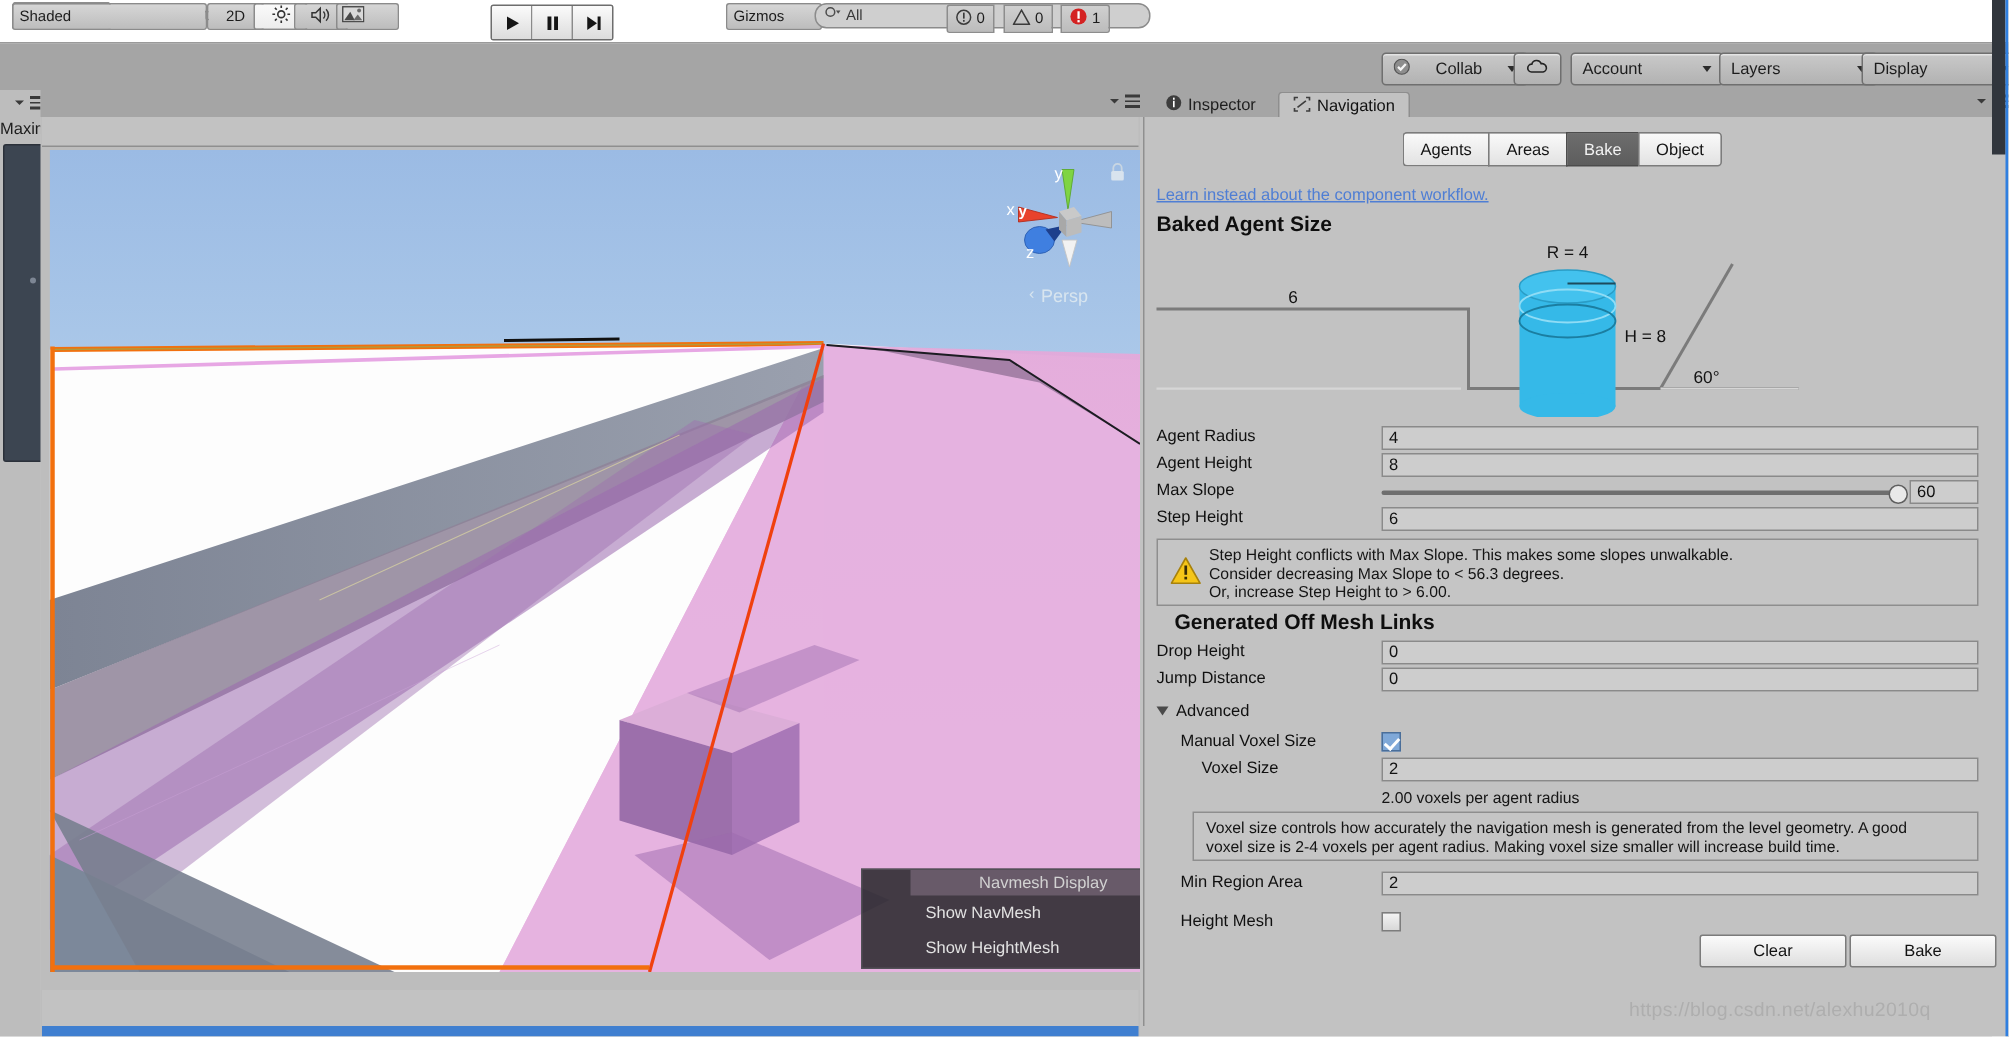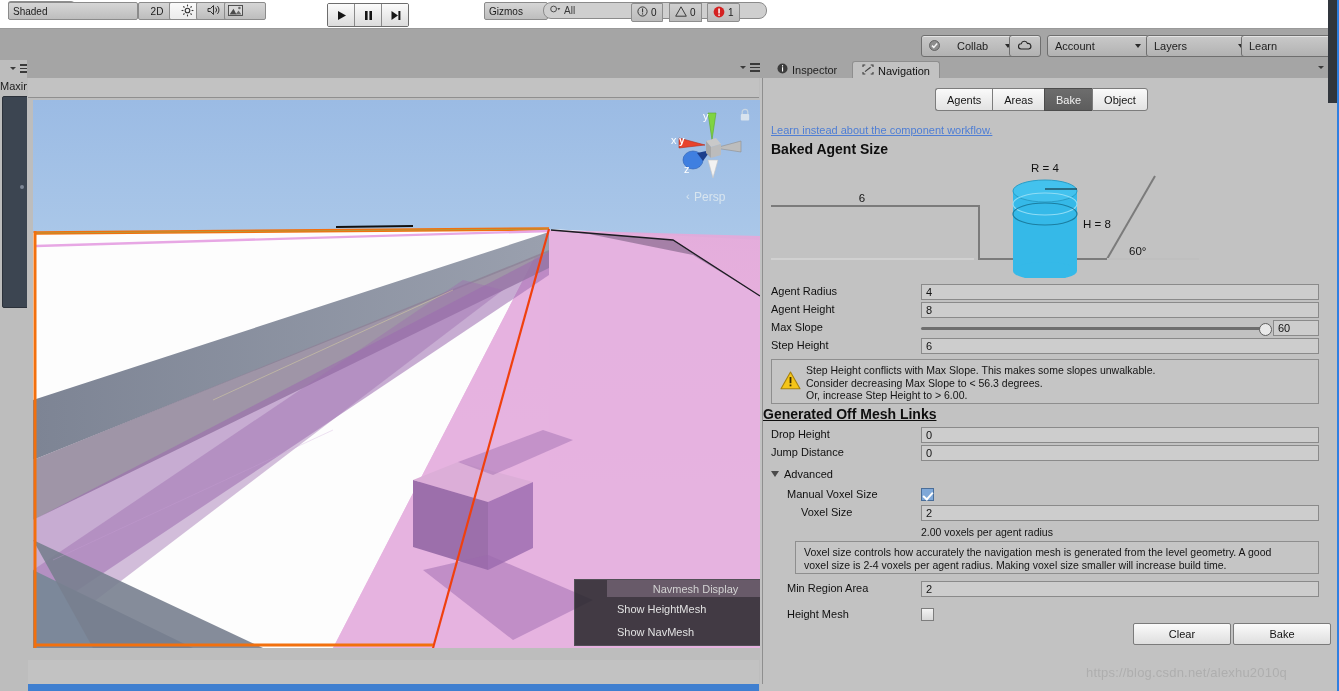--- a/index.html
+++ b/index.html
@@ -188,21 +188,21 @@
     <span>Account</span>
     <span class="caret"></span>
   </div>
 
   <div class="abs tb-btn" id="layers-btn">
     <span>Layers</span>
     <span class="caret"></span>
   </div>
 
   <div class="abs tb-btn" id="layout-btn">
-    <span>Learn</span>
+    <span>Display</span>
     <span class="caret"></span>
   </div>
 
   <div class="abs left-rail"></div>
   <div class="abs rail-menu menuico">
     <span class="hamb-caret"></span>
       <span class="hamb">
         <i></i>
         <i></i>
         <i></i>
@@ -400,30 +400,30 @@
   <div class="abs" style="left:739px;top:108px;">
     <svg width="12" height="14" viewBox="0 0 12 14">
         <path d="M3.2 6 V4.1 a2.8 2.8 0 0 1 5.6 0 V6" fill="none" stroke="#c9d6e2" stroke-width="1.2"></path>
         <rect x="1.8" y="6" width="8.4" height="6.4" rx="1" fill="#d8e3ee"></rect>
       </svg>
   </div>
 
   <div class="abs nmd">
     <div class="nmd-title">Navmesh Display</div>
     <div class="nmd-row">
-      <span>Show HeightMesh</span>
-      <span class="nmd-box"></span>
-    </div>
-    <div class="nmd-row">
       <span>Show NavMesh</span>
       <span class="nmd-box on">
         <svg width="10" height="9" viewBox="0 0 10 9">
             <path d="M1 4.6 L3.5 7.2 L9 1.2" stroke="#1c1c1c" stroke-width="1.6" fill="none"></path>
           </svg>
       </span>
+    </div>
+    <div class="nmd-row">
+      <span>Show HeightMesh</span>
+      <span class="nmd-box"></span>
     </div>
   </div>
 
   <div class="abs statusstrip"></div>
   <div class="abs counter" id="cnt-info">
     <span>
       <svg width="11" height="11" viewBox="0 0 11 11">
           <circle cx="5.5" cy="5.5" r="4.6" fill="none" stroke="#3b3b3b" stroke-width="1"></circle>
           <rect x="5" y="2.4" width="1.1" height="4" fill="#3b3b3b"></rect>
           <rect x="5" y="7.3" width="1.1" height="1.2" fill="#3b3b3b"></rect>
@@ -565,21 +565,21 @@
             <polygon points="10.5,1 20,17.8 1,17.8" fill="#f5c518" stroke="#a8820c" stroke-width="1.1" stroke-linejoin="round"></polygon>
             <rect x="9.6" y="6" width="1.8" height="6.2" fill="#3a2d05"></rect>
             <rect x="9.6" y="13.5" width="1.8" height="1.8" fill="#3a2d05"></rect>
           </svg>
       </span>
       <div>Step Height conflicts with Max Slope. This makes some slopes unwalkable.</div>
       <div>Consider decreasing Max Slope to &lt; 56.3 degrees.</div>
       <div>Or, increase Step Height to &gt; 6.00.</div>
     </div>
 
-    <div class="sec-hd" style="left:0;top:328px;text-decoration:underline;">Generated Off Mesh Links</div>
+    <div class="sec-hd" style="left:20px;top:328px;">Generated Off Mesh Links</div>
 
     <div class="row" style="top:349px;">
       <span class="lbl">Drop Height</span>
       <span class="fld" style="left:150px;width:398px;">0</span>
     </div>
 
     <div class="row" style="top:367px;">
       <span class="lbl">Jump Distance</span>
       <span class="fld" style="left:150px;width:398px;">0</span>
     </div>

